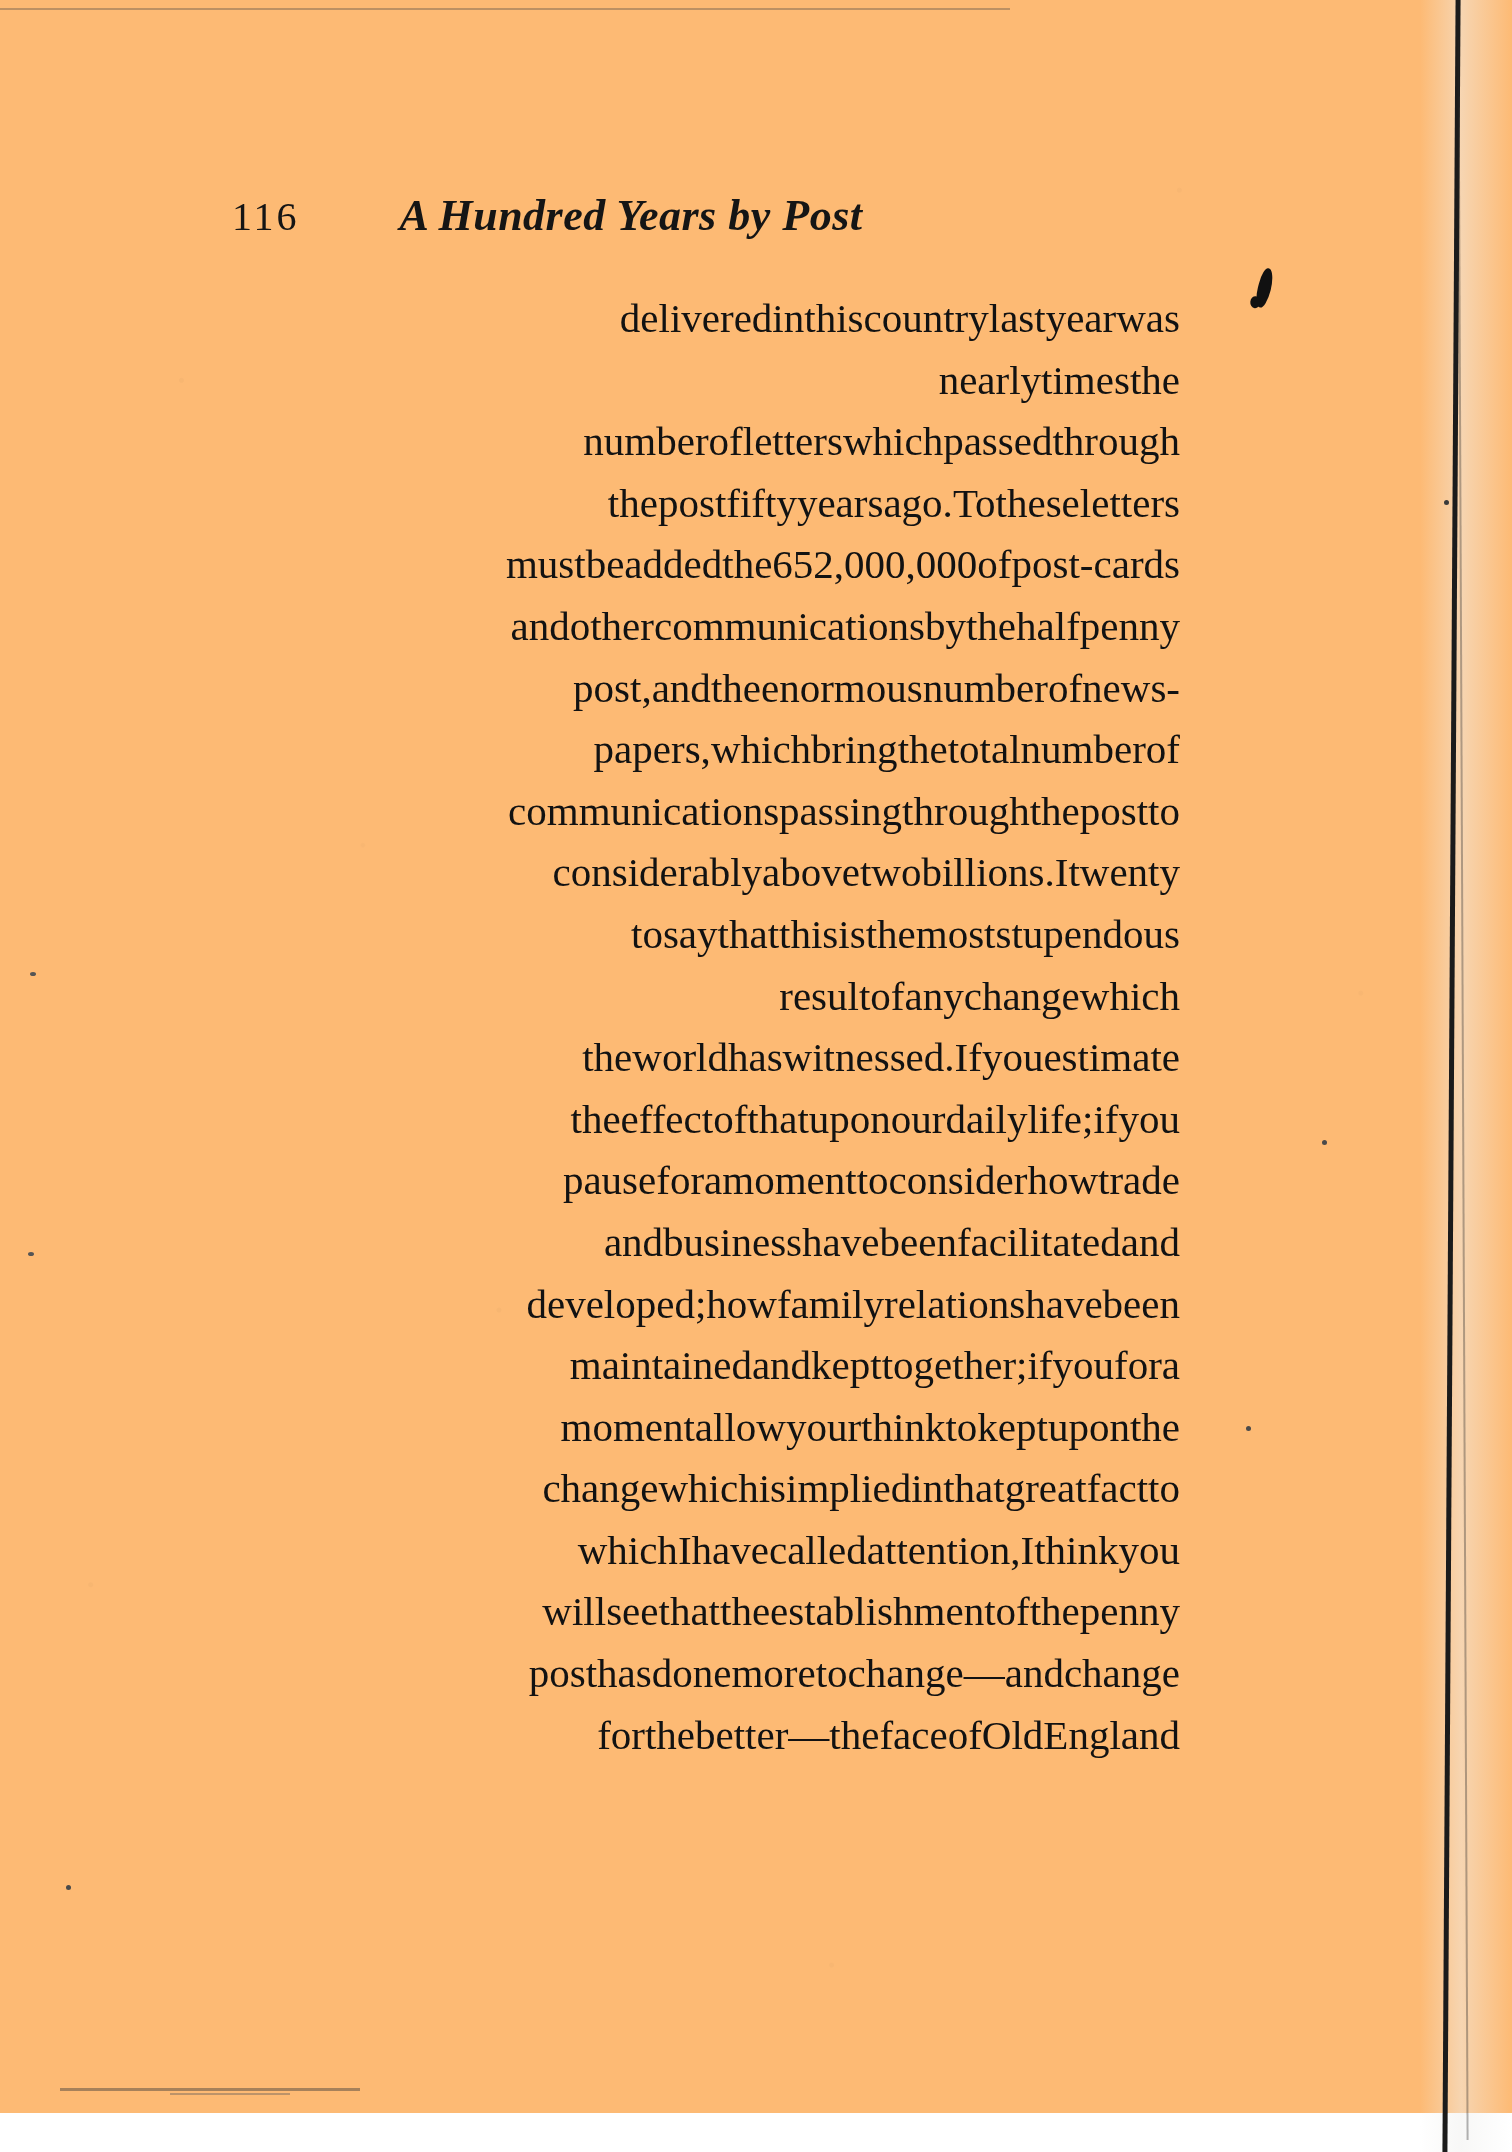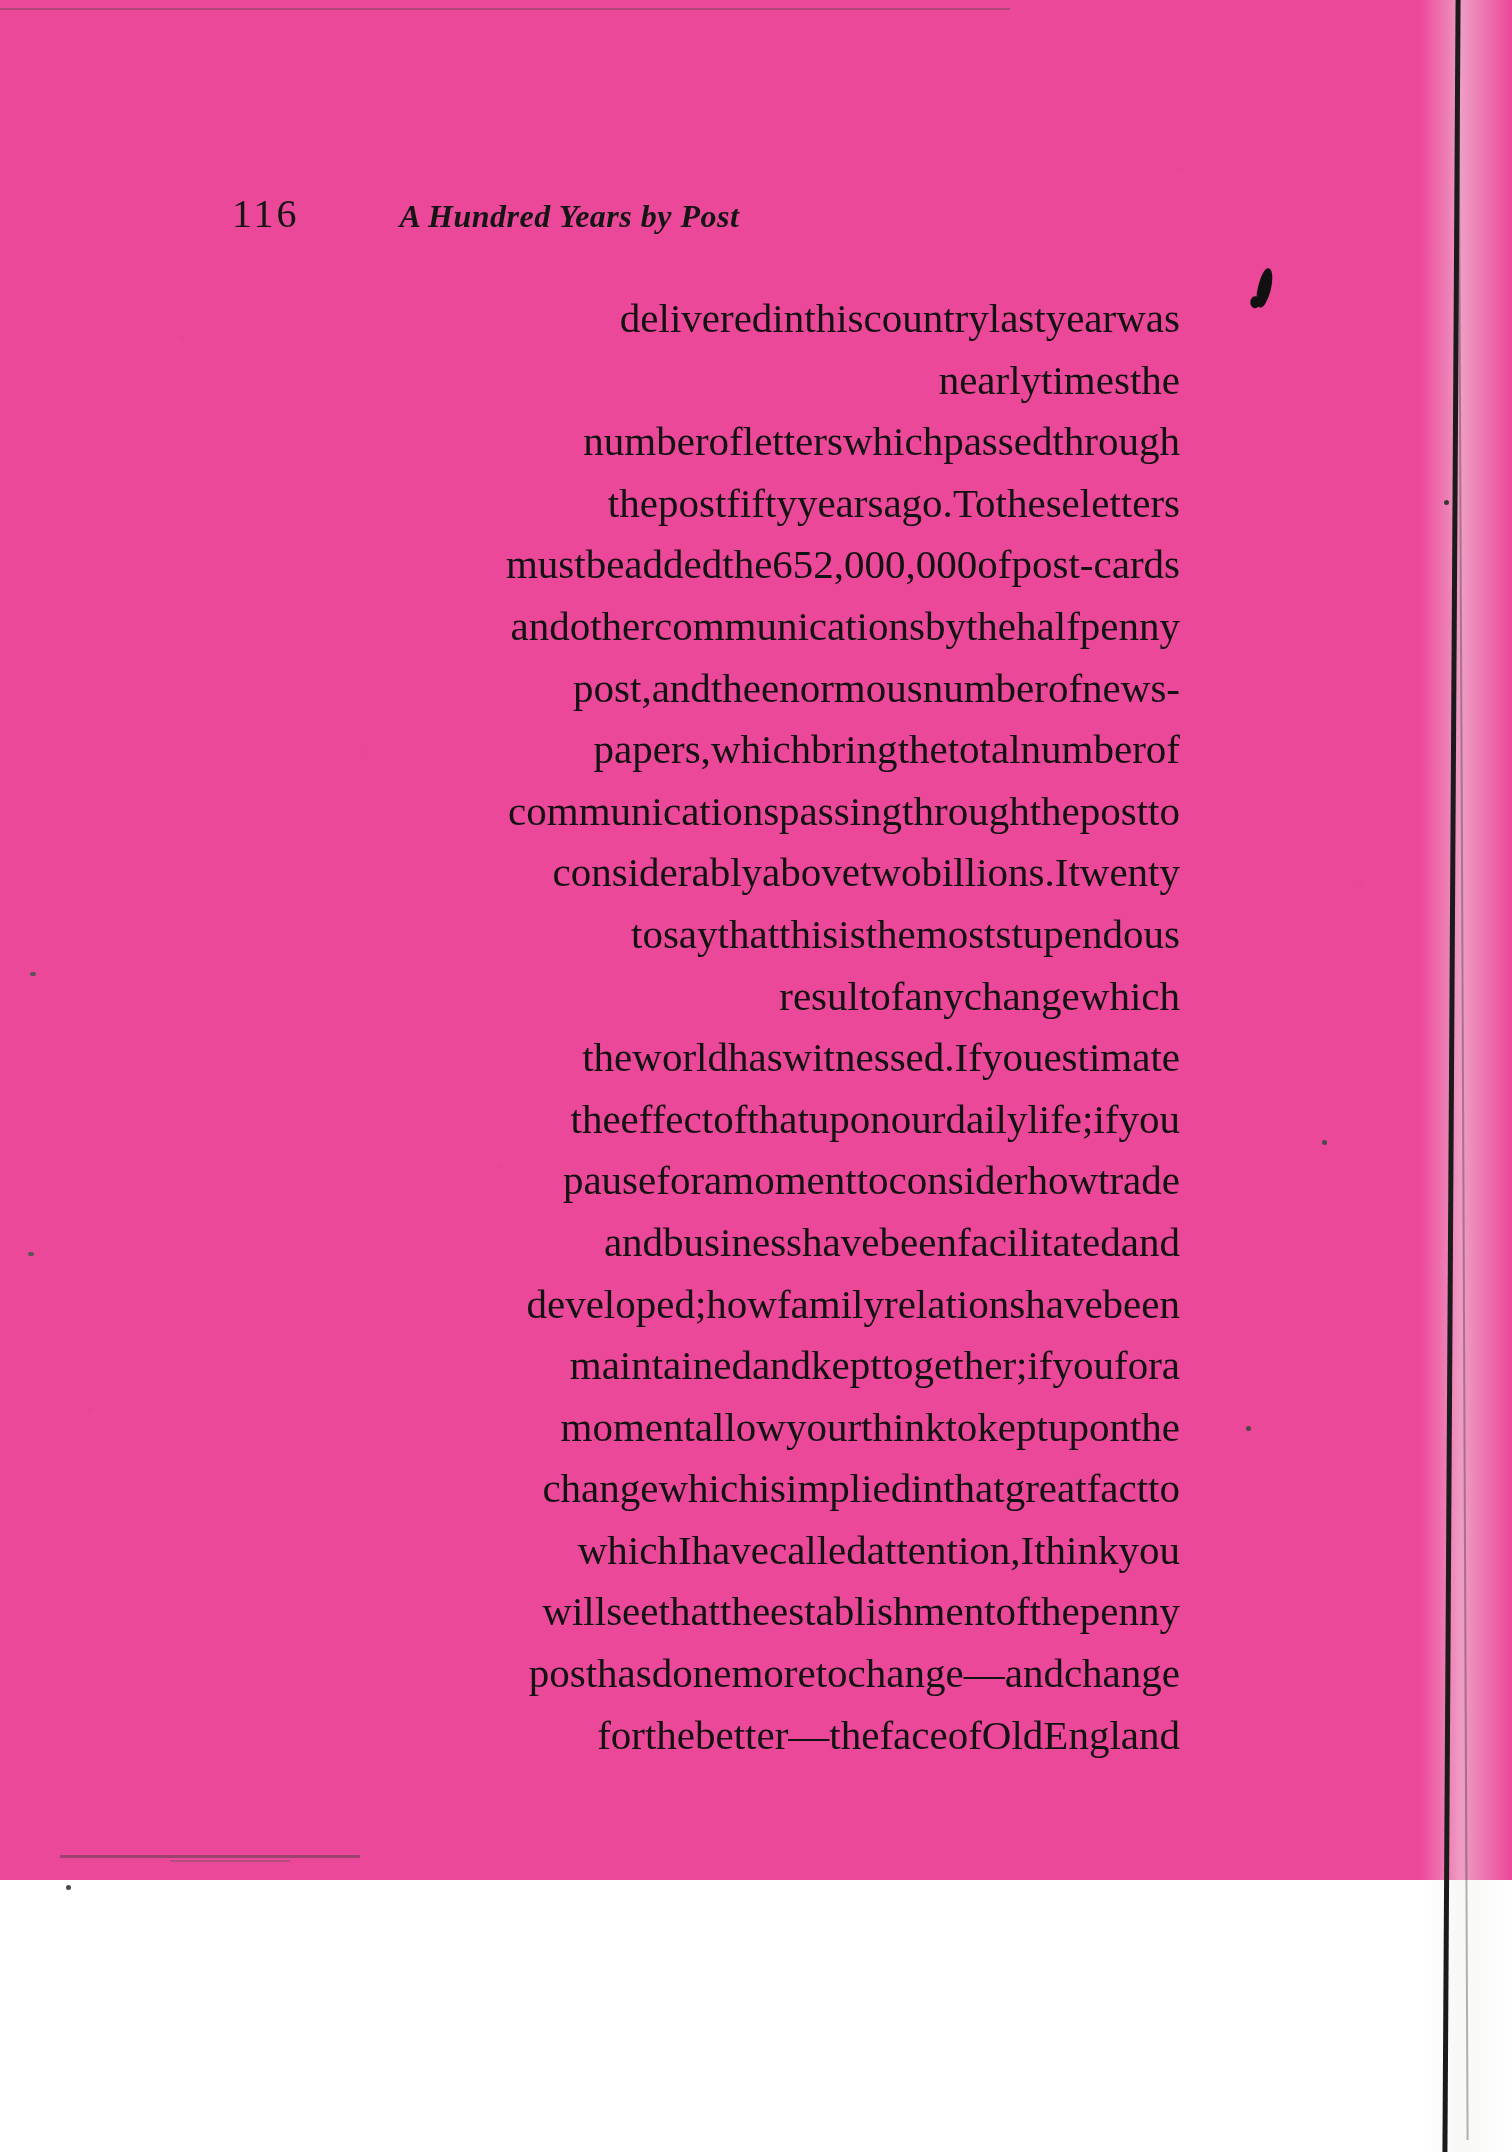--- a/index.html
+++ b/index.html
@@ -10,22 +10,22 @@
   body {
     width: 1512px;
     height: 2152px;
     overflow: hidden;
     font-family: "Liberation Serif", serif;
   }
 
   .page {
     position: relative;
     width: 1512px;
-    height: 1880px;
-    background: #ec4899;
+    height: 2113px;
+    background: #fdba74;
   }
 
   
   .paper-tone {
     position: absolute;
     inset: 0;
     background:
       radial-gradient(circle at 12% 18%, rgba(0,0,0,0.025) 0 2px, rgba(0,0,0,0) 3px),
       radial-gradient(circle at 78% 9%, rgba(0,0,0,0.02) 0 2px, rgba(0,0,0,0) 3px),
       radial-gradient(circle at 33% 62%, rgba(0,0,0,0.022) 0 2px, rgba(0,0,0,0) 3px),
@@ -147,21 +147,21 @@
   }
   .folio {
     font-family: "Liberation Serif", serif;
     font-size: 40px;
     letter-spacing: 3px;
   }
   .running-title {
     font-family: "Liberation Serif", serif;
     font-style: italic;
     font-weight: bold;
-    font-size: 32px;
+    font-size: 44px;
     letter-spacing: 0.5px;
     white-space: nowrap;
   }
 
   .body-text {
     position: absolute;
     top: 288px;
     left: 240px;
     width: 940px;
     color: #121212;

